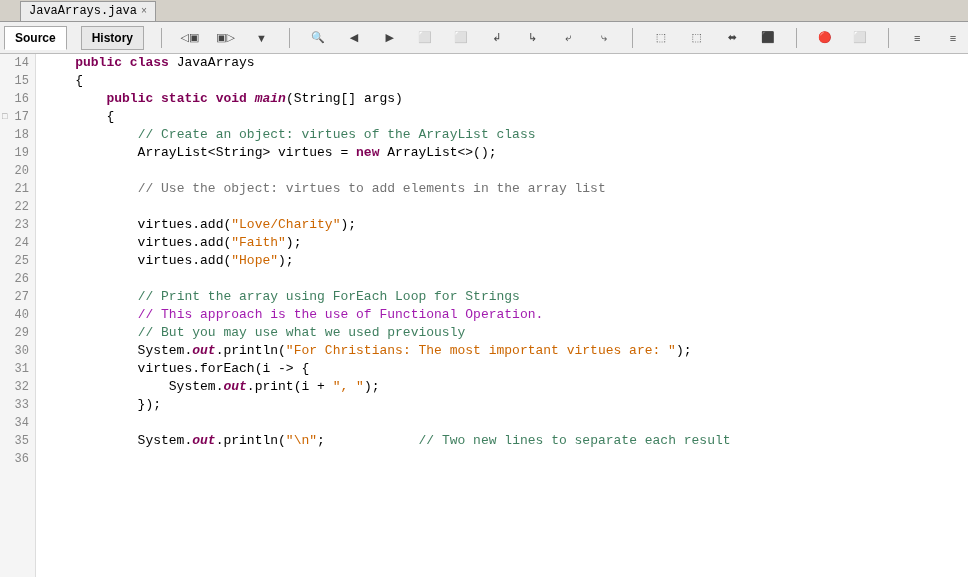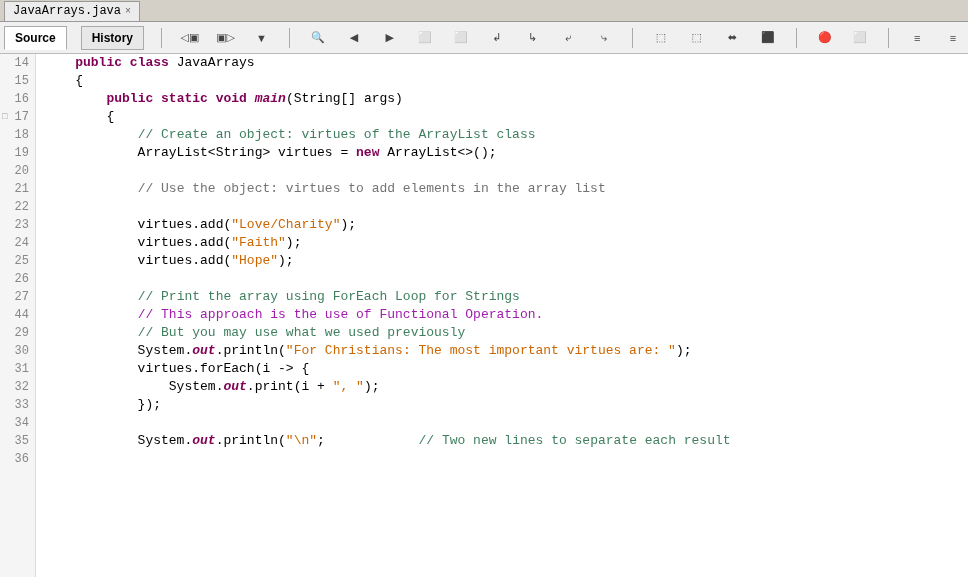--- a/index.html
+++ b/index.html
@@ -13,21 +13,21 @@
       overflow: hidden;
     }
 
     
     #title-bar {
       background: #d4d0c8;
       border-bottom: 1px solid #999;
       display: flex;
       align-items: center;
       height: 22px;
-      padding: 0 4px;
+      padding: 0 20px;
     }
     .tab {
       background: #ececec;
       border: 1px solid #999;
       border-bottom: none;
       padding: 2px 8px;
       font-size: 12px;
       display: flex;
       align-items: center;
       gap: 4px;
@@ -210,21 +210,21 @@
       <div class="line-num">
         <span>25</span>
       </div>
       <div class="line-num">
         <span>26</span>
       </div>
       <div class="line-num">
         <span>27</span>
       </div>
       <div class="line-num">
-        <span>44</span>
+        <span>40</span>
       </div>
       <div class="line-num">
         <span>29</span>
       </div>
       <div class="line-num">
         <span>30</span>
       </div>
       <div class="line-num">
         <span>31</span>
       </div>

